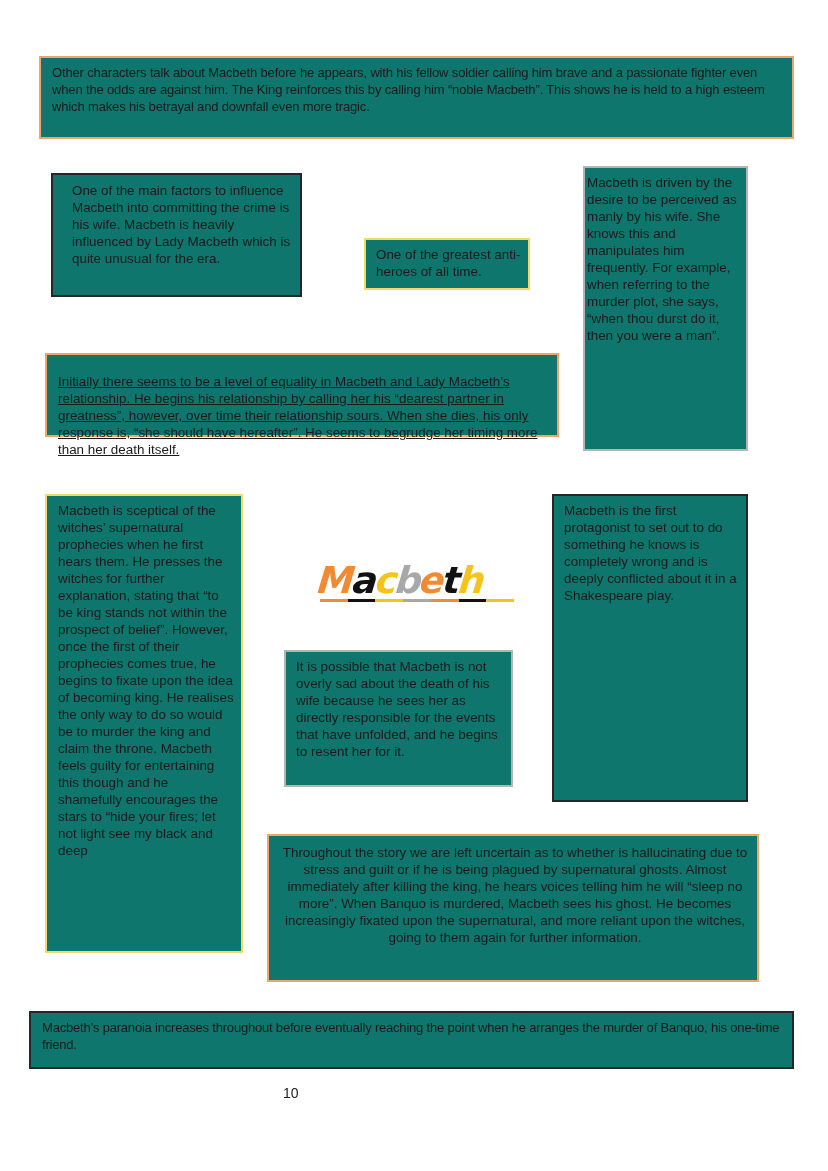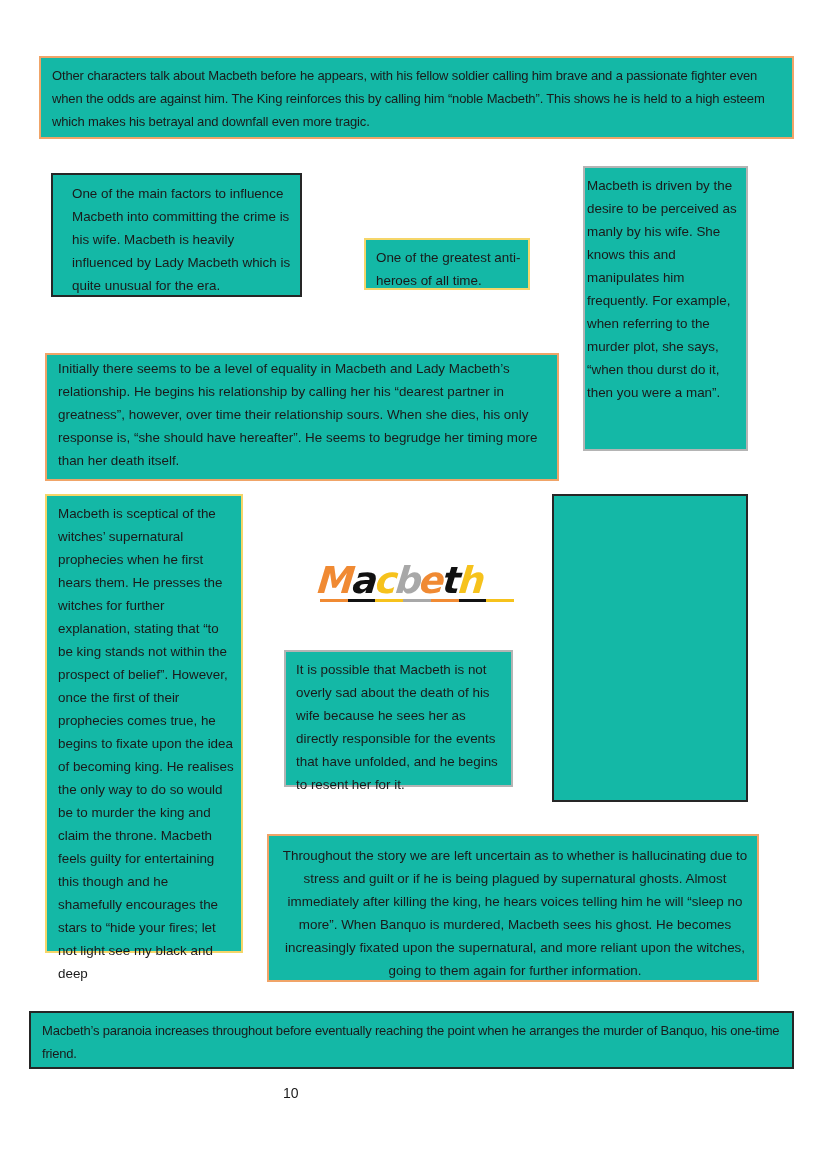--- a/index.html
+++ b/index.html
@@ -2,34 +2,34 @@
 <html><head>
 <meta charset="utf-8">
 <style>
   html, body { margin: 0; padding: 0; }
   body {
     width: 828px; height: 1171px; position: relative; overflow: hidden;
     background: #ffffff; color: #1a1a1a;
     font-family: "Liberation Sans", "DejaVu Sans", sans-serif;
   }
   .box {
-    position: absolute; box-sizing: border-box; background: #14b8a6;
-    font-size: 13.4px; line-height: 23px;
+    position: absolute; box-sizing: border-box; background: #0f766e;
+    font-size: 13.4px; line-height: 17px;
   }
   .box p { margin: 0; }
   .orange { border: 2px solid #f0a468; }
   .yellow { border: 2px solid #f5d669; }
   .black  { border: 2px solid #262626; }
   .gray   { border: 2px solid #b4b4b4; }
 
   #b1 { left: 39px; top: 56px; width: 755px; height: 83px; padding: 6px 10px 0 11px; font-size: 13px; letter-spacing: -0.15px; }
   #b2 { left: 51px; top: 173px; width: 251px; height: 124px; padding: 7px 8px 0 19px; }
   #b3 { left: 364px; top: 238px; width: 166px; height: 52px; padding: 6px 6px 0 10px; }
   #b4 { left: 583px; top: 166px; width: 165px; height: 285px; padding: 6px 6px 0 2px; }
-  #b5 { left: 45px; top: 353px; width: 514px; height: 128px; padding: 2px 6px 0 11px; }
+  #b5 { left: 45px; top: 353px; width: 514px; height: 84px; padding: 18px 6px 0 11px; text-decoration: underline; }
   #b6 { left: 45px; top: 494px; width: 198px; height: 459px; padding: 6px 6px 0 11px; }
   #b7 { left: 284px; top: 650px; width: 229px; height: 137px; padding: 6px 6px 0 10px; }
   #b8 { left: 552px; top: 494px; width: 196px; height: 308px; padding: 6px 6px 0 10px; }
   #b8 p + p { margin-top: 10px; }
   #b9 { left: 267px; top: 834px; width: 492px; height: 148px; padding: 8px 6px 0 10px; text-align: center; }
   #b10 { left: 29px; top: 1011px; width: 765px; height: 58px; padding: 6px 8px 0 11px; font-size: 13px; letter-spacing: -0.2px; }
 
   .logo {
     position: absolute; left: 318px; top: 562px; width: 200px; height: 42px;
     font-family: "DejaVu Sans", sans-serif; font-weight: bold; font-style: italic;
@@ -83,20 +83,21 @@
       <i style="background:#111111"></i>
       <i style="background:#f6c21c"></i>
   </div>
 </div>
 
 <div class="box gray" id="b7">
   <p>It is possible that Macbeth is not overly sad about the death of his wife because he sees her as directly responsible for the events that have unfolded, and he begins to resent her for it.</p>
 </div>
 
 <div class="box black" id="b8">
+  <p>Macbeth is the first protagonist to set out to do something he knows is completely wrong and is deeply conflicted about it in a Shakespeare play.</p>
 </div>
 
 <div class="box orange" id="b9">
   <p>Throughout the story we are left uncertain as to whether is hallucinating due to stress and guilt or if he is being plagued by supernatural ghosts. Almost immediately after killing the king, he hears voices telling him he will “sleep no more”. When Banquo is murdered, Macbeth sees his ghost. He becomes increasingly fixated upon the supernatural, and more reliant upon the witches, going to them again for further information.</p>
 </div>
 
 <div class="box black" id="b10">
   <p>Macbeth’s paranoia increases throughout before eventually reaching the point when he arranges the murder of Banquo, his one-time friend.</p>
 </div>
 

